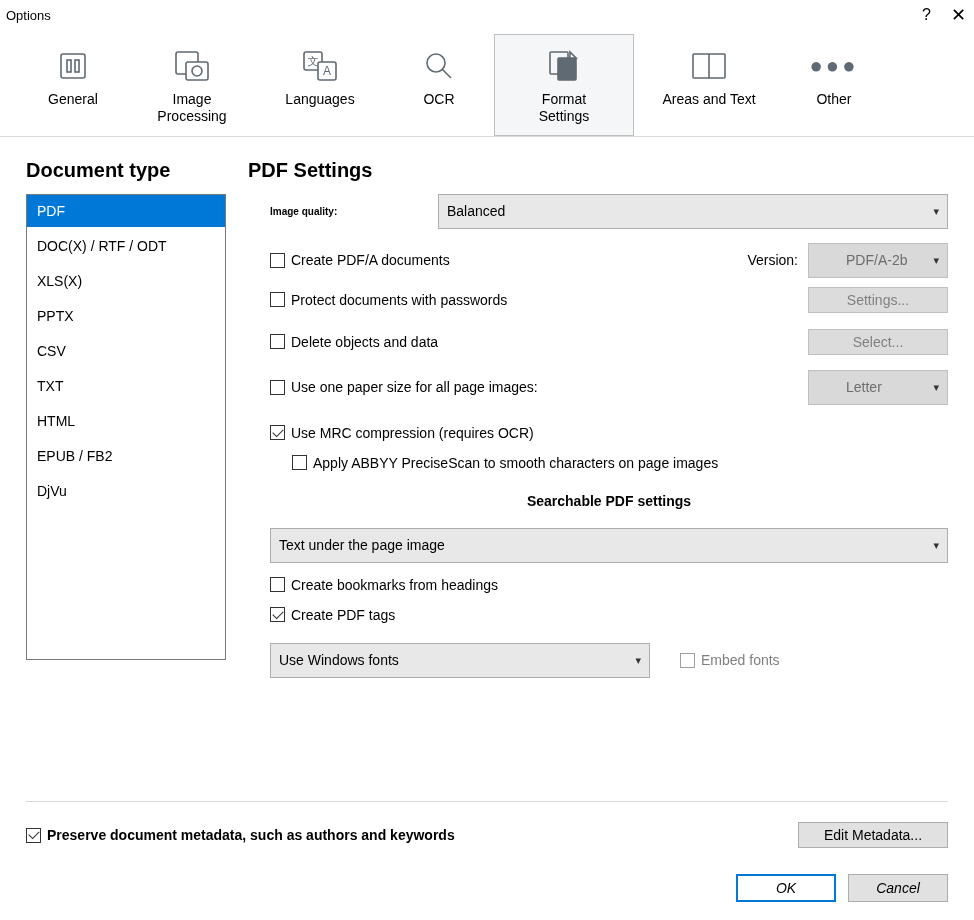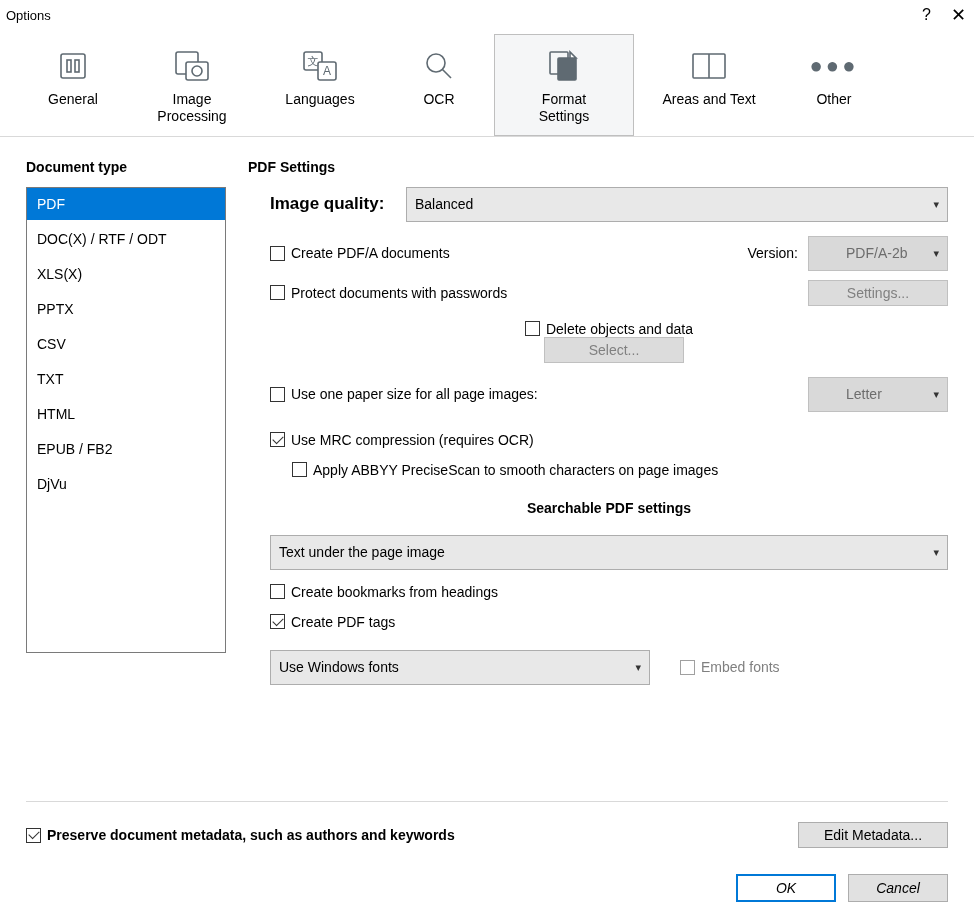--- a/index.html
+++ b/index.html
@@ -50,35 +50,35 @@
   .tab svg { stroke:#5f6a72; fill:none; stroke-width:1.6; }
   .tab .dots { font-size: 22px; letter-spacing:3px; color:#5f6a72; }
   .tab .tab-label { margin-top: 2px; font-size: 14px; line-height:1.2; color:#000; }
 
   
   .body {
     display:flex; padding: 22px 26px 0 26px; gap: 22px; flex:1 1 auto;
   }
   .left-col { width: 200px; }
   .left-col h3, .right-col h3 {
-    font-size: 14px; font-weight: bold; margin: 0 0 12px 0;
+    font-size: 20px; font-weight: bold; margin: 0 0 12px 0;
   }
   .doclist {
     border: 1px solid #7a7a7a; height: 466px; overflow:hidden;
   }
   .doclist-item {
     padding: 8px 10px; font-size: 14px; cursor: default;
   }
   .doclist-item.selected { background:#0078d7; color:#fff; }
   .doclist-item + .doclist-item { margin-top: 3px; }
 
   .right-col { flex:1 1 auto; }
   .row { display:flex; align-items:center; margin-top: 4px; min-height: 28px;}
   .row.first { margin-top: 2px; }
-  .lbl-bold { font-weight:bold; font-size:17px; width: 136px; }
+  .lbl-bold { font-weight:bold; font-size:10px; width: 168px; }
   .combo {
     flex:1 1 auto; display:flex; align-items:center; justify-content:space-between;
     border:1px solid #adadad; background:#e8e8e8; height:35px; padding: 0 8px;
     font-size:14px;
   }
   .combo.disabled { color:#6d6d6d; background:#d9d9d9; border-color:#c0c0c0;padding-left:37px; }
   .combo .chev { font-size:11px; color:#333; }
 
   .chk { display:flex; align-items:center; gap:6px; font-size:14px; }
   .chk .box {
@@ -256,21 +256,21 @@
           <div class="chk">
             <span class="box"></span>
             <span>Protect documents with passwords</span>
           </div>
           <div class="flex-fill"></div>
           <div class="right-slot">
               <div class="btn disabled">Settings...</div>
             </div>
         </div>
 
-        <div class="row" style="margin-top:14px;flex-direction:column;">
+        <div class="row" style="margin-top:14px;">
           <div class="chk">
             <span class="box"></span>
             <span>Delete objects and data</span>
           </div>
           <div class="flex-fill"></div>
           <div class="right-slot">
               <div class="btn disabled">Select...</div>
             </div>
         </div>
 

